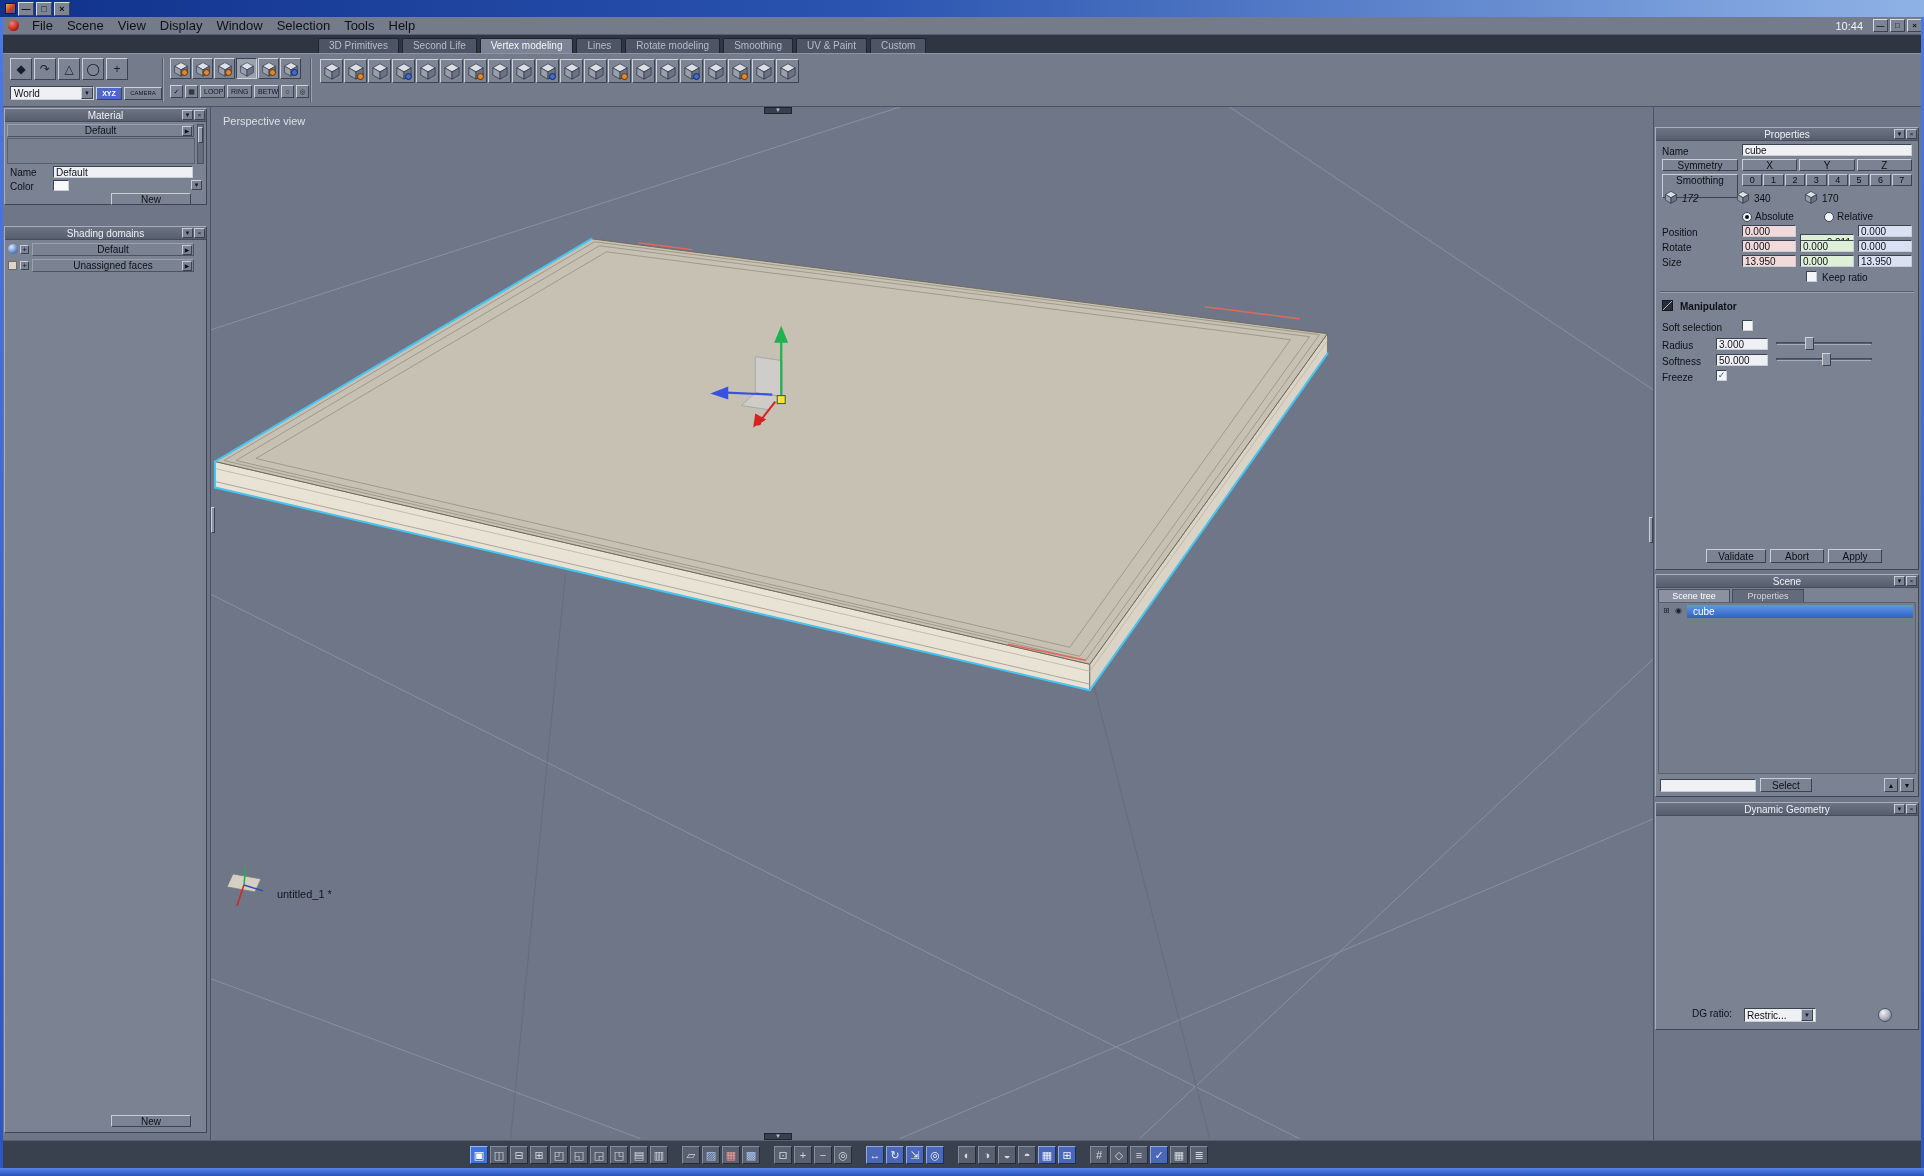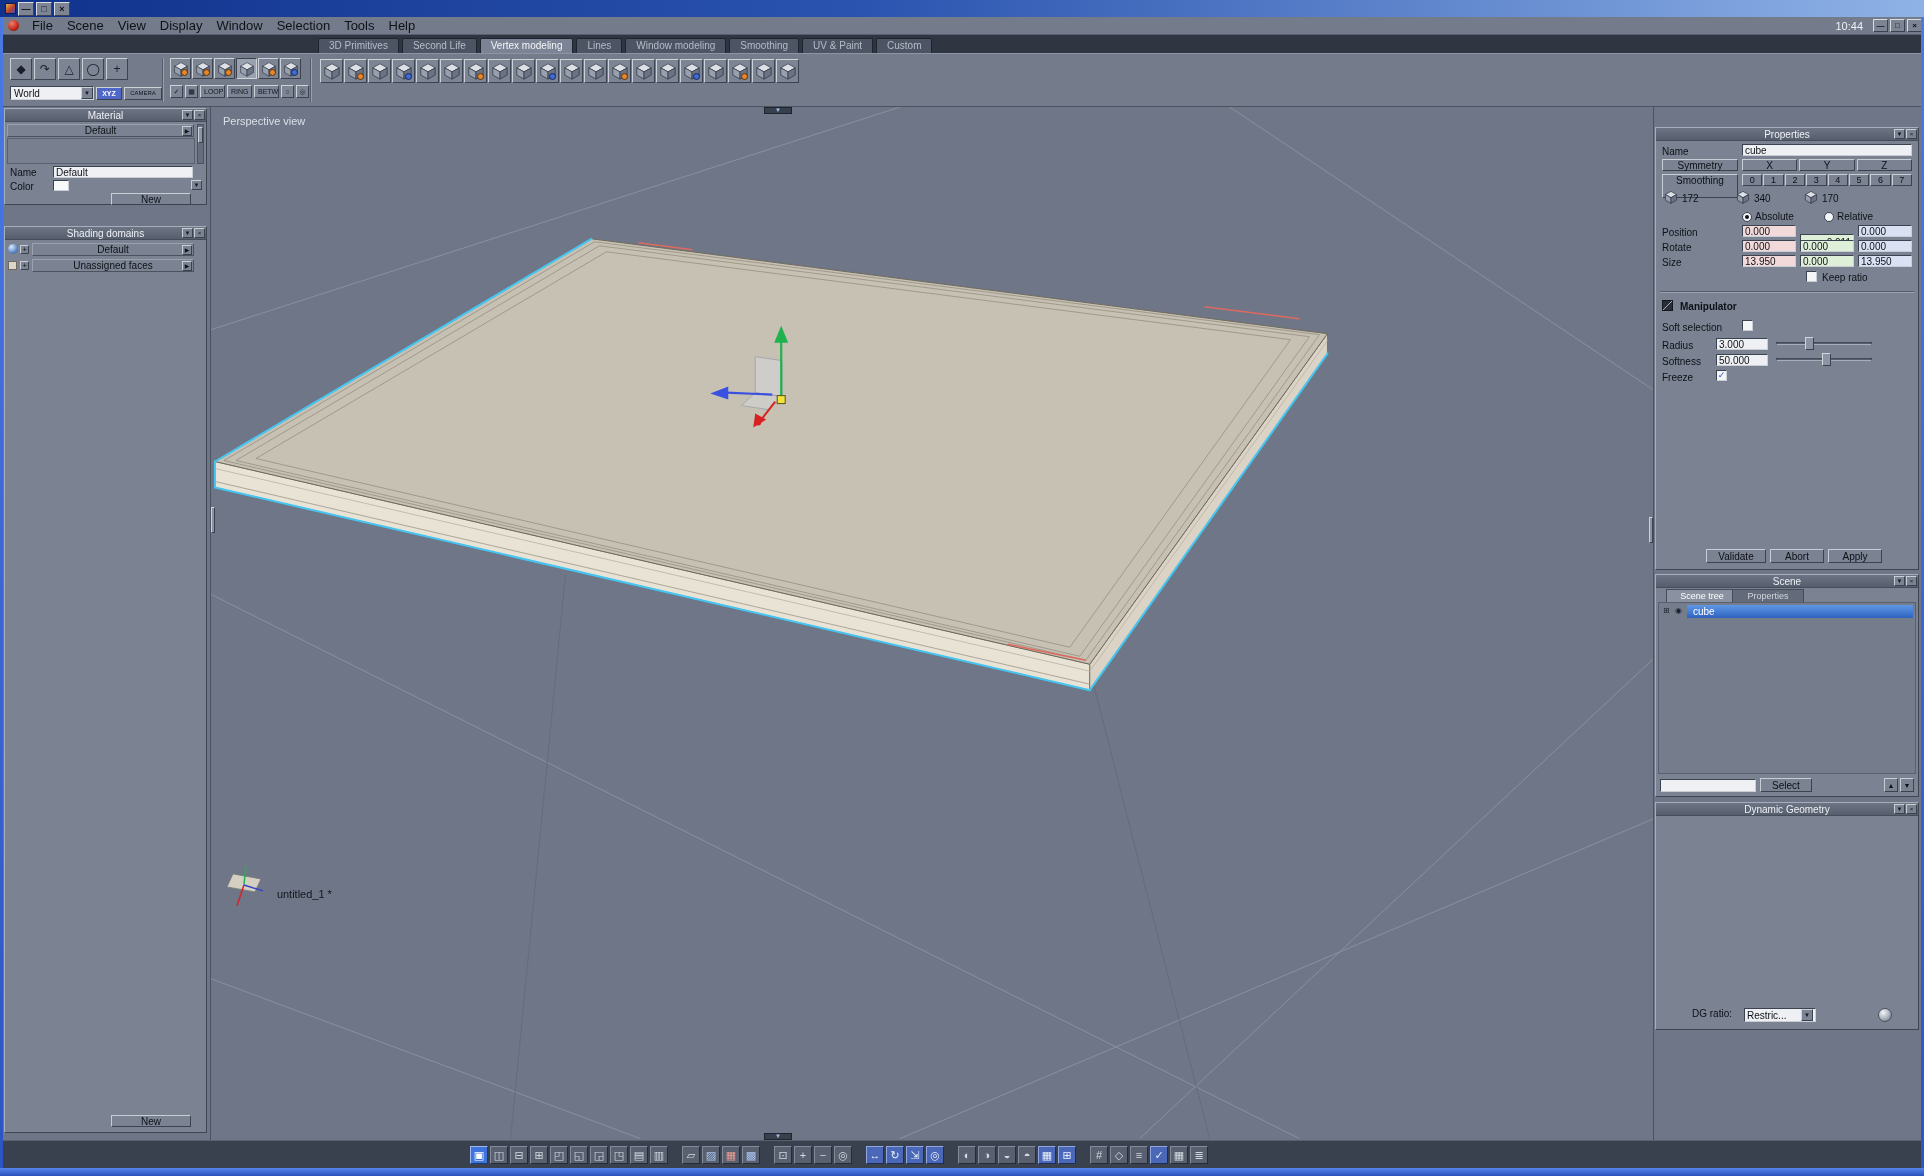--- a/index.html
+++ b/index.html
@@ -57,21 +57,21 @@
 .sthumb{position:absolute;left:0;width:5px;background:#8d95a4;border:1px solid;border-color:#cdd2d9 #3c4350 #3c4350 #cdd2d9;}
 .lrow{position:absolute;left:2px;right:12px;height:13px;background:#7b8393;border:1px solid;border-color:#9aa1af #4b5260 #4b5260 #9aa1af;font-size:10px;text-align:center;line-height:12px;}
 .arrbtn{width:10px;height:10px;background:#7b8393;border:1px solid;border-color:#c9ced6 #3c4350 #3c4350 #c9ced6;font-size:6px;line-height:8px;text-align:center;color:#10131a;position:absolute;right:1px;top:1px;}
 .plus-btn{width:9px;height:9px;background:#7b8393;border:1px solid;border-color:#c9ced6 #3c4350 #3c4350 #c9ced6;font-size:8px;line-height:7px;text-align:center;color:#10131a;position:absolute;}
 .dom-sphere{width:10px;height:10px;border-radius:50%;background:radial-gradient(circle at 35% 30%,#dcebfa,#5b85c8 60%,#2c4a86);position:absolute;}
 .dom-face{width:9px;height:9px;background:#ddd6c8;border:1px solid #6f6a5d;position:absolute;}
 .swatch{width:16px;height:11px;background:#f8f9fa;border:1px solid;border-color:#3c4350 #c9ced6 #c9ced6 #3c4350;position:absolute;}
 .cnt-ic{position:absolute;width:14px;height:14px;}
 .manip-ic{position:absolute;width:11px;height:11px;background:linear-gradient(135deg,#2a2e38 45%,#aab0bc 45%,#aab0bc 55%,#2a2e38 55%);border:1px solid #14181f;}
 .stab{position:absolute;height:13px;font-size:9px;line-height:13px;text-align:center;background:#636b7a;color:#d2d6dd;border:1px solid #454c5a;border-bottom:0;}
-.stab.active{background:#8a92a1;color:#fff;margin-left:8px;}
+.stab.active{background:#8a92a1;color:#fff;}
 .treearea{position:absolute;left:2px;top:27px;right:2px;bottom:22px;background:#757d8d;border:1px solid #59606f;}
 .scene-sel{position:absolute;background:linear-gradient(180deg,#5f97e6,#2e63bf);color:#fff;font-size:10px;line-height:13px;padding-left:6px;}
 .tiny-ic{position:absolute;font-size:8px;line-height:10px;color:#1a1e28;}
 .sphere3d{position:absolute;width:14px;height:14px;border-radius:50%;background:radial-gradient(circle at 35% 30%,#f2f4f6,#aab1bd 55%,#59606f);border:1px solid #4b5260;}
 
 .viewport{position:absolute;left:210px;top:107px;width:1444px;height:1033px;background:#6e7687;border-left:1px solid #4b5260;border-right:1px solid #4b5260;overflow:hidden;z-index:10;}
 svg.scene{position:absolute;inset:0;}
 .vplabel{fill:#dbe0e8;font-size:11px;}
 .doclabel{fill:#14161c;font-size:11px;}
 .vp-handle{position:absolute;left:553px;width:28px;height:7px;background:#39404d;border:1px solid #20242d;color:#9fc2f0;font-size:6px;line-height:5px;text-align:center;z-index:5;}
@@ -117,21 +117,21 @@
     <span class="mdi-btn">□</span>
     <span class="mdi-btn">×</span>
   </div>
 
   <div class="tabstrip">
 
   <div class="tab">3D Primitives</div>
       <div class="tab">Second Life</div>
       <div class="tab active">Vertex modeling</div>
       <div class="tab">Lines</div>
-      <div class="tab">Window modeling</div>
+      <div class="tab">Rotate modeling</div>
       <div class="tab">Smoothing</div>
       <div class="tab">UV &amp; Paint</div>
       <div class="tab">Custom</div>
     </div>
 
   <div class="toolbar">
     <div class="row-abs" style="left:10px;top:4px;">
 
     <div class="tbicon">
           <span>◆</span>
@@ -506,21 +506,21 @@
         <div class="btn" style="position:relative;flex:1;height:12px;line-height:11px;font-size:9px;">4</div>
         <div class="btn" style="position:relative;flex:1;height:12px;line-height:11px;font-size:9px;">5</div>
         <div class="btn" style="position:relative;flex:1;height:12px;line-height:11px;font-size:9px;">6</div>
         <div class="btn" style="position:relative;flex:1;height:12px;line-height:11px;font-size:9px;">7</div>
       </div>
     <svg class="cnt-ic" style="left:8px;top:62px;" viewBox="0 0 20 20">
       <polygon points="10,2 18,6.5 10,11 2,6.5" fill="#dde1e7" stroke="#2f3542" stroke-width="1"></polygon>
       <polygon points="2,6.5 10,11 10,19 2,14.5" fill="#98a0ae" stroke="#2f3542" stroke-width="1"></polygon>
       <polygon points="18,6.5 10,11 10,19 18,14.5" fill="#6b7384" stroke="#2f3542" stroke-width="1"></polygon>
     </svg>
-    <span class="plabel" style="left:26px;top:65px;">172</span>
+    <span class="plabel" style="left:26px;top:65px;font-style:italic;">172</span>
     <svg class="cnt-ic" style="left:80px;top:62px;" viewBox="0 0 20 20">
       <polygon points="10,2 18,6.5 10,11 2,6.5" fill="#dde1e7" stroke="#2f3542" stroke-width="1"></polygon>
       <polygon points="2,6.5 10,11 10,19 2,14.5" fill="#98a0ae" stroke="#2f3542" stroke-width="1"></polygon>
       <polygon points="18,6.5 10,11 10,19 18,14.5" fill="#6b7384" stroke="#2f3542" stroke-width="1"></polygon>
     </svg>
     <span class="plabel" style="left:98px;top:65px;">340</span>
     <svg class="cnt-ic" style="left:148px;top:62px;" viewBox="0 0 20 20">
       <polygon points="10,2 18,6.5 10,11 2,6.5" fill="#dde1e7" stroke="#2f3542" stroke-width="1"></polygon>
       <polygon points="2,6.5 10,11 10,19 2,14.5" fill="#98a0ae" stroke="#2f3542" stroke-width="1"></polygon>
       <polygon points="18,6.5 10,11 10,19 18,14.5" fill="#6b7384" stroke="#2f3542" stroke-width="1"></polygon>

